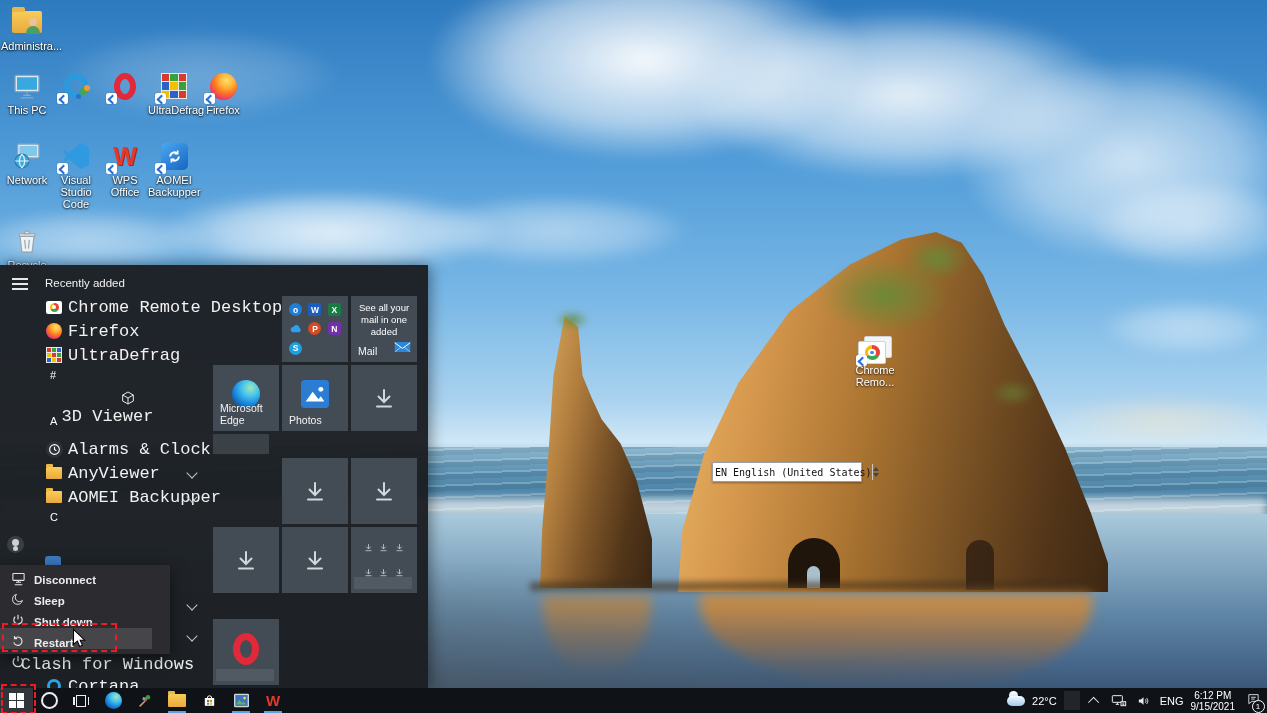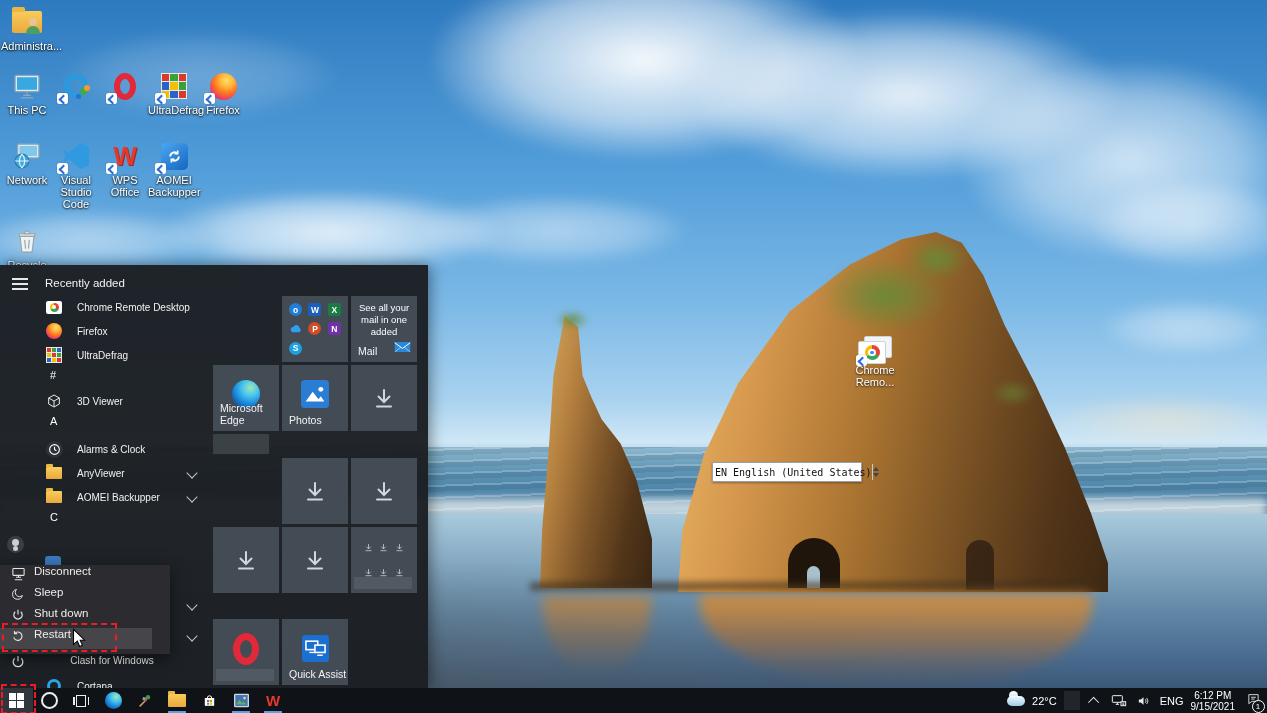--- a/index.html
+++ b/index.html
@@ -68,21 +68,21 @@
   .ultradefrag i{display:block;}
   
   #startmenu{position:absolute;left:0;top:265px;width:428px;height:423px;background:rgba(28,31,35,.97);box-shadow:2px 0 14px rgba(0,0,0,.45);z-index:5;}
   .rail-ham{position:absolute;left:12px;top:13px;width:16px;height:12px;display:flex;flex-direction:column;justify-content:space-between;}
   .rail-ham i{height:2px;background:#e8e8e8;}
   .rail-avatar{position:absolute;left:7px;top:271px;width:17px;height:17px;border-radius:50%;background:#3a3f45;display:flex;align-items:center;justify-content:center;}
   .rail-avatar::after{content:"";width:7px;height:7px;border-radius:50%;box-shadow:0 6px 0 -1px #cfcfcf;background:#cfcfcf;margin-top:-5px;}
   .rail-power{position:absolute;left:10px;top:389px;width:16px;height:16px;}
   .sm-row{position:absolute;left:0;width:210px;height:24px;display:flex;align-items:center;}
   .sm-row .ic{width:18px;height:18px;margin-left:45px;display:flex;align-items:center;justify-content:center;flex:none;}
-  .sm-row .tx{margin-left:14px;font-size:10px;color:#f1f1f1;white-space:nowrap;}
+  .sm-row .tx{margin-left:5px;font-size:17px;color:#f1f1f1;white-space:nowrap;font-family:Liberation Mono, monospace;}
   .sm-sec{position:absolute;left:50px;font-size:11px;color:#fff;}
   .sm-head{position:absolute;left:45px;font-size:11.5px;color:#f1f1f1;}
   .chev{width:7px;height:7px;border-right:1.6px solid #c2c6ca;border-bottom:1.6px solid #c2c6ca;transform:rotate(45deg);}
   .chev-abs{position:absolute;left:188px;}
   .clock-ic{width:17px;height:17px;border-radius:50%;background:#2d3238;display:flex;align-items:center;justify-content:center;}
   .calc-ic{width:16px;height:16px;border-radius:2px;background:#4a7ab8;position:relative;}
   .calc-ic::before{content:"";position:absolute;left:3px;top:2px;right:3px;height:3px;background:#dce8f4;}
   .calc-ic::after{content:"";position:absolute;left:3px;top:7px;width:4px;height:4px;background:#dce8f4;box-shadow:6px 0 0 #dce8f4,0 5px 0 #dce8f4,6px 5px 0 #dce8f4;}
   .clash-ic{width:16px;height:12px;background:#3c5a78;border-radius:3px 3px 2px 2px;position:relative;}
   .clash-ic::before{content:"";position:absolute;left:1px;top:-4px;border-left:4px solid transparent;border-right:1px solid transparent;border-bottom:5px solid #3c5a78;}
@@ -90,21 +90,21 @@
   .cortana-ring{width:14px;height:14px;border:3px solid #2aa3e8;border-radius:50%;box-sizing:border-box;}
   
   .tile{position:absolute;width:66px;height:66px;background:#434b55;}
   .tile .tlabel{position:absolute;left:7px;bottom:5px;font-size:10.5px;color:#f4f4f4;}
   .tile .center{position:absolute;inset:0;display:flex;align-items:center;justify-content:center;}
   .dlsvg{stroke:#d2d7dc;stroke-width:2;fill:none;stroke-linecap:round;}
   .mini{width:13px;height:13px;border-radius:2.5px;color:#fff;font-size:8.5px;font-weight:700;display:flex;align-items:center;justify-content:center;}
   .strip{position:absolute;left:3px;bottom:4px;width:58px;height:12px;background:rgba(255,255,255,.08);}
   
   #powermenu{position:absolute;left:0;top:565px;width:170px;height:89px;background:#2c2c30;box-shadow:0 4px 14px rgba(0,0,0,.55);z-index:10;}
-  .pm-row{position:absolute;left:0;width:152px;height:21px;display:flex;align-items:flex-start;}
+  .pm-row{position:absolute;left:0;width:152px;height:21px;display:flex;align-items:flex-end;font-weight:bold;}
   .pm-row .ic{width:16px;height:16px;margin-left:10px;flex:none;display:flex;align-items:center;justify-content:center;}
   .pm-row .tx{margin-left:8px;font-size:11.5px;color:#ececec;}
   .pm-hl{background:#45454a;}
   .red-dash{position:absolute;border:2px dashed #ed1c24;z-index:30;pointer-events:none;}
   
   #langbar{position:absolute;left:712px;top:462px;width:148px;height:18px;background:#fff;border:1px solid #9aa0a6;box-shadow:0 1px 2px rgba(0,0,0,.35);display:flex;align-items:center;z-index:4;}
   #langbar .grip{width:5px;height:14px;margin-left:2px;background:repeating-linear-gradient(180deg,#b8b8b8 0 1px,transparent 1px 3px);}
   #langbar .txt{flex:1;text-align:center;font-family:"DejaVu Sans Mono",monospace;font-size:10px;color:#111;white-space:nowrap;}
   #langbar .spin{width:13px;height:16px;border-left:1px solid #c8c8c8;display:flex;flex-direction:column;align-items:center;justify-content:center;gap:2px;}
   #langbar .spin i{width:0;height:0;border-left:3px solid transparent;border-right:3px solid transparent;}
@@ -336,21 +336,21 @@
             <i style="background:#d93a2e;"></i>
             <i style="background:#3aa03a;"></i>
           <i style="background:#2a62c8;"></i>
             <i style="background:#f2c200;"></i>
             <i style="background:#d93a2e;"></i>
         </div>
       </div>
       <div class="tx">UltraDefrag</div>
     </div>
     <div class="sm-sec" style="top:104px;">#</div>
-    <div class="sm-row" style="top:124px;">
+    <div class="sm-row" style="top:124px;flex-direction:column;">
       <div class="ic">
           <svg width="16" height="16" viewBox="0 0 24 24" fill="none" stroke="#e8e8e8" stroke-width="1.5">
             <path d="M12 3l8 4.5v9L12 21l-8-4.5v-9z"></path>
             <path d="M12 12v9M12 12l8-4.5M12 12L4 7.5"></path>
           </svg>
         </div>
       <div class="tx">3D Viewer</div>
     </div>
     <div class="sm-sec" style="top:150px;">A</div>
     <div class="sm-row" style="top:196px;">
@@ -514,32 +514,20 @@
       </div>
       <div class="strip"></div>
     </div>
 
     <div class="tile" style="left:213px;top:354px;">
       <div class="center" style="top:-6px;">
           <div class="opera-ring" style="width:26px;height:32px;border-width:7px;border-color:#e2293a;"></div>
         </div>
       <div class="strip"></div>
     </div>
-    <div class="tile" style="left:282px;top:354px;">
-      <div class="center" style="top:-8px;">
-        <svg width="27" height="27" viewBox="0 0 24 24">
-            <rect width="24" height="24" rx="3" fill="#1b6fd0"></rect>
-            <rect x="3.5" y="5.5" width="10.5" height="7.5" fill="none" stroke="#fff" stroke-width="1.4"></rect>
-            <path d="M6.5 15.5h5" stroke="#fff" stroke-width="1.2"></path>
-            <rect x="11.5" y="9" width="9" height="6.5" fill="#1b6fd0" stroke="#fff" stroke-width="1.4"></rect>
-            <path d="M13.5 18h5" stroke="#fff" stroke-width="1.2"></path>
-          </svg>
-      </div>
-      <div class="tlabel">Quick Assist</div>
-    </div>
   </div>
 
   <div id="powermenu">
     <div class="pm-row" style="top:0;">
       <div class="ic">
           <svg width="15" height="15" viewBox="0 0 24 24" fill="none" stroke="#e4e4e4" stroke-width="1.7">
             <rect x="3" y="4" width="18" height="11" rx="1"></rect>
             <path d="M12 15v3M8 18h8M6 22h12"></path>
           </svg>
         </div>

